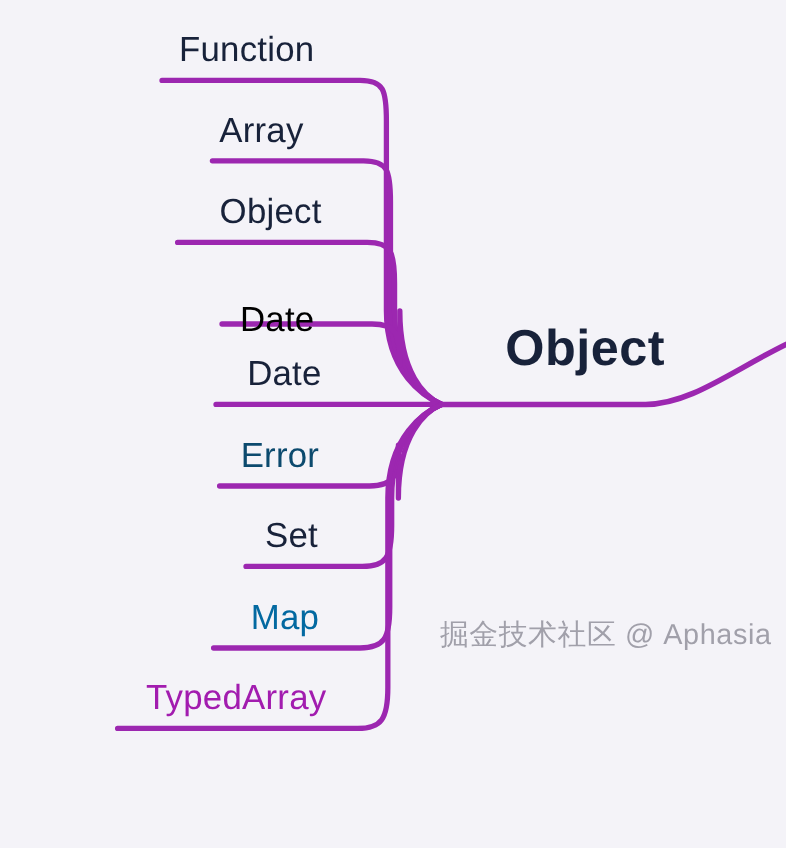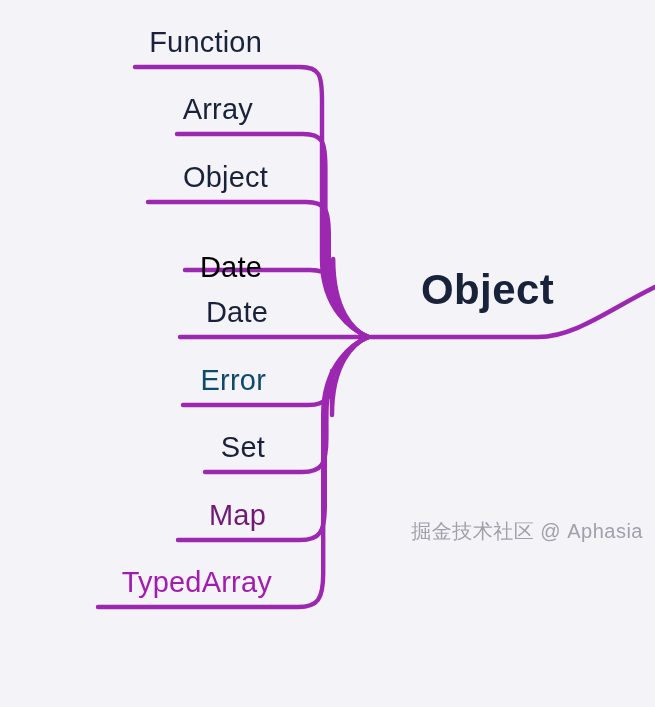--- a/index.html
+++ b/index.html
@@ -45,21 +45,21 @@
   .root-label {
     font-size: 42px;
     font-weight: 700;
     letter-spacing: 0.4px;
     transform: translate(0, -100%);
   }
   #watermark {
     position: absolute;
     right: 12px;
     bottom: 30px;
-    font-size: 20px;
+    font-size: 24px;
     color: #9a9aa4;
     font-family: "Liberation Sans", "DejaVu Sans", sans-serif;
     letter-spacing: 0.5px;
     white-space: nowrap;
     opacity: 0.92;
   }
 </style>
 </head>
 <body>
 
@@ -81,21 +81,21 @@
   </svg>
 
   <div id="labels-layer">
       <div class="node-label branch-label" style="left: 262px; top: 57px; color: rgb(24, 34, 58);">Function</div>
       <div class="node-label branch-label" style="left: 253px; top: 124px; color: rgb(24, 34, 58);">Array</div>
       <div class="node-label branch-label" style="left: 268px; top: 192px; color: rgb(24, 34, 58);">Object</div>
       <div class="node-label branch-label" style="left: 262px; top: 260px; color: #000000; margin-top: 22px;">Date</div>
       <div class="node-label branch-label" style="left: 268px; top: 327px; color: rgb(24, 34, 58);">Date</div>
       <div class="node-label branch-label" style="left: 266px; top: 395px; color: #0c4a6e;">Error</div>
       <div class="node-label branch-label" style="left: 265px; top: 462px; color: rgb(24, 34, 58);">Set</div>
-      <div class="node-label branch-label" style="left: 266px; top: 530px; color: #701a75;">Map</div>
+      <div class="node-label branch-label" style="left: 266px; top: 530px; color: #0369a1;">Map</div>
       <div class="node-label branch-label" style="left: 272px; top: 597px; color: #a21caf;">TypedArray</div>
     </div>
 
   <div class="node-label root-label" id="root-label" style="left: 421px; top: 311px; color: rgb(24, 34, 58);">Object</div>
 
   <div id="watermark" style="color: rgb(154, 154, 164);">掘金技术社区 @ Aphasia</div>
 
 </div>
 
 </body></html>

